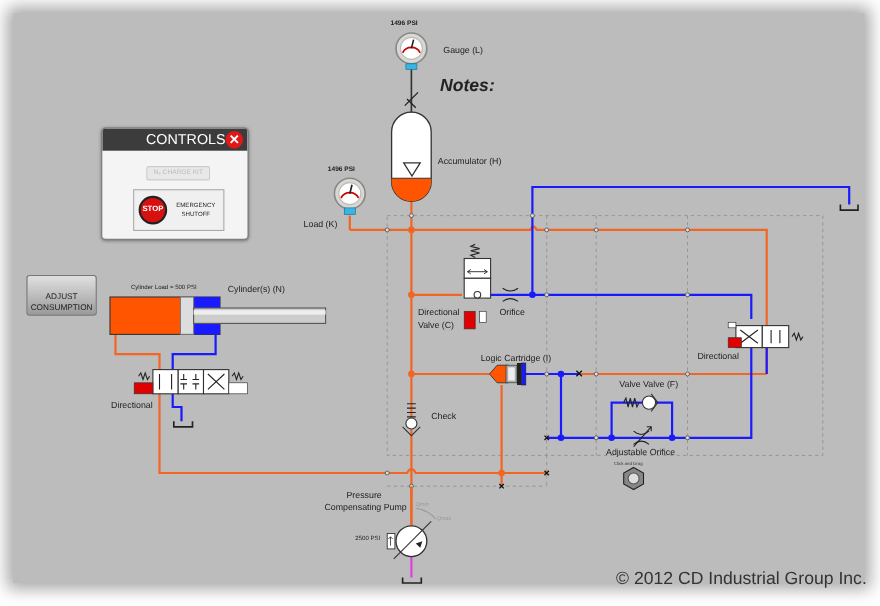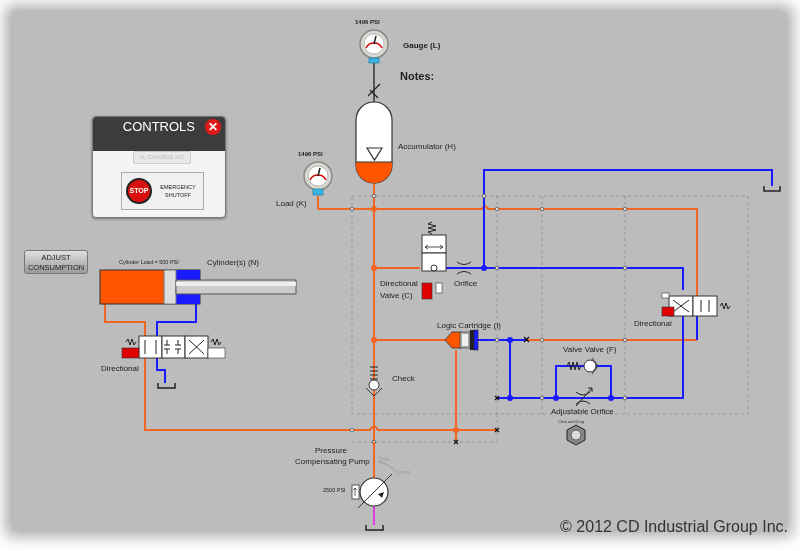--- a/index.html
+++ b/index.html
@@ -2,30 +2,30 @@
 <html><head>
 <meta charset="utf-8">
 <style>
   html, body { margin:0; padding:0; }
   body { width:800px; height:551px; background:#ffffff; position:relative; overflow:hidden; font-family:"Liberation Sans", sans-serif; }
   #panel { position:absolute; left:12px; top:12px; width:774px; height:518px; background:#bcbcbc; box-shadow: 0 0 14px 6px rgba(0,0,0,0.35); }
   #diagram { position:absolute; left:0; top:0; }
   .lbl { position:absolute; font-size:8px; color:#222; white-space:nowrap; }
   .psi { position:absolute; font-size:6px; font-weight:bold; color:#222; }
   #notes { position:absolute; left:400px; top:70px; color:#222; }
-  #notes .title { font-size:11px; font-weight:bold; }
+  #notes .title { font-size:16px; font-weight:bold;font-style:italic; }
   #notes .line { font-size:8.5px; line-height:11px; }
   #controls { position:absolute; left:92px; top:116px; width:132px; height:100px; background:#f4f4f4; border:1px solid #777; border-radius:4px; box-shadow:0 1px 3px rgba(0,0,0,0.4); overflow:hidden; }
-  #controls .hdr { height:34px; background:#3c3c3c; color:#fff; font-size:13px; line-height:20px; text-align:right; padding-right:30px; }
+  #controls .hdr { height:20px; background:#3c3c3c; color:#fff; font-size:13px; line-height:20px; text-align:right; padding-right:20px; }
   #controls .close { position:absolute; right:4px; top:2px; width:16px; height:16px; border-radius:50%; background:#e01818; color:#fff; font-size:12px; font-weight:bold; line-height:16px; text-align:center; }
   #controls .n2 { position:absolute; left:40px; top:34px; width:56px; height:11px; border:1px solid #ccc; border-radius:2px; background:#e8e8e8; color:#bbb; font-size:6px; line-height:11px; text-align:center; }
   #controls .estop { position:absolute; left:28px; top:55px; width:81px; height:36px; border:1px solid #aaa; background:#f0f0f0; }
   #controls .stop { position:absolute; left:4px; top:5px; width:26px; height:26px; border-radius:50%; background:#d81010; border:2px solid #222; box-sizing:border-box; color:#fff; font-size:7px; font-weight:bold; line-height:22px; text-align:center; }
   #controls .estop-lbl { position:absolute; left:34px; top:10px; font-size:5.5px; line-height:8px; color:#222; text-align:center; width:44px; }
-  #adjust { position:absolute; left:24px; top:250px; width:64px; height:24px; border:1px solid #777; border-radius:3px; background:linear-gradient(#e0e0e0,#9a9a9a); font-size:7.5px; line-height:10px; text-align:center; color:#222; padding-top:2px; box-sizing:border-box; }
+  #adjust { position:absolute; left:24px; top:250px; width:64px; height:37px; border:1px solid #777; border-radius:3px; background:linear-gradient(#e0e0e0,#9a9a9a); font-size:7.5px; line-height:10px; text-align:center; color:#222; padding-top:14px; box-sizing:border-box; }
   #copyright { position:absolute; right:12px; top:518px; font-size:16px; color:#333; }
   #knob { position:absolute; left:566px; top:424px; width:20px; height:22px; }
   .knob-lbl { position:absolute; left:558px; top:419px; font-size:4px; color:#333; }
 </style>
 </head>
 <body>
 
 <div id="panel"></div>
 
 <svg id="diagram" width="800" height="551">
@@ -206,21 +206,21 @@
     <line x1="358" y1="508" x2="392" y2="474" stroke="#333"></line>
     <path d="M378 494 l6 -2 l-2 6 Z" fill="#222"></path>
     <rect x="352" y="485" width="7" height="14" fill="#fff" stroke="#333" stroke-width="0.8"></rect>
     <path d="M355 496 V488 M353 490 l2 -2 l2 2" stroke="#222" stroke-width="0.7" fill="none"></path>
     <path d="M378 462 q12 2 18 10" stroke="#999" fill="none"></path>
     <path d="M366 525 V530 H383 V525" stroke="#222" stroke-width="1.5" fill="none"></path>
   </g>
 </svg>
 
 <div class="psi" style="left:355px; top:19px;">1496 PSI</div>
-<div class="lbl" style="left:403px; top:41px;font-weight:bold;">Gauge (L)</div>
+<div class="lbl" style="left:403px; top:41px;">Gauge (L)</div>
 <div class="psi" style="left:298px; top:151px;">1496 PSI</div>
 <div class="lbl" style="left:276px; top:199px;">Load (K)</div>
 
 <div id="notes">
   <div class="title">Notes:</div>
 </div>
 
 <div class="lbl" style="left:398px; top:142px;">Accumulator (H)</div>
 <div class="lbl" style="left:119px; top:259px; font-size:5.5px;">Cylinder Load = 500 PSI</div>
 <div class="lbl" style="left:207px; top:258px;text-align:right;">Cylinder(s) (N)</div>

